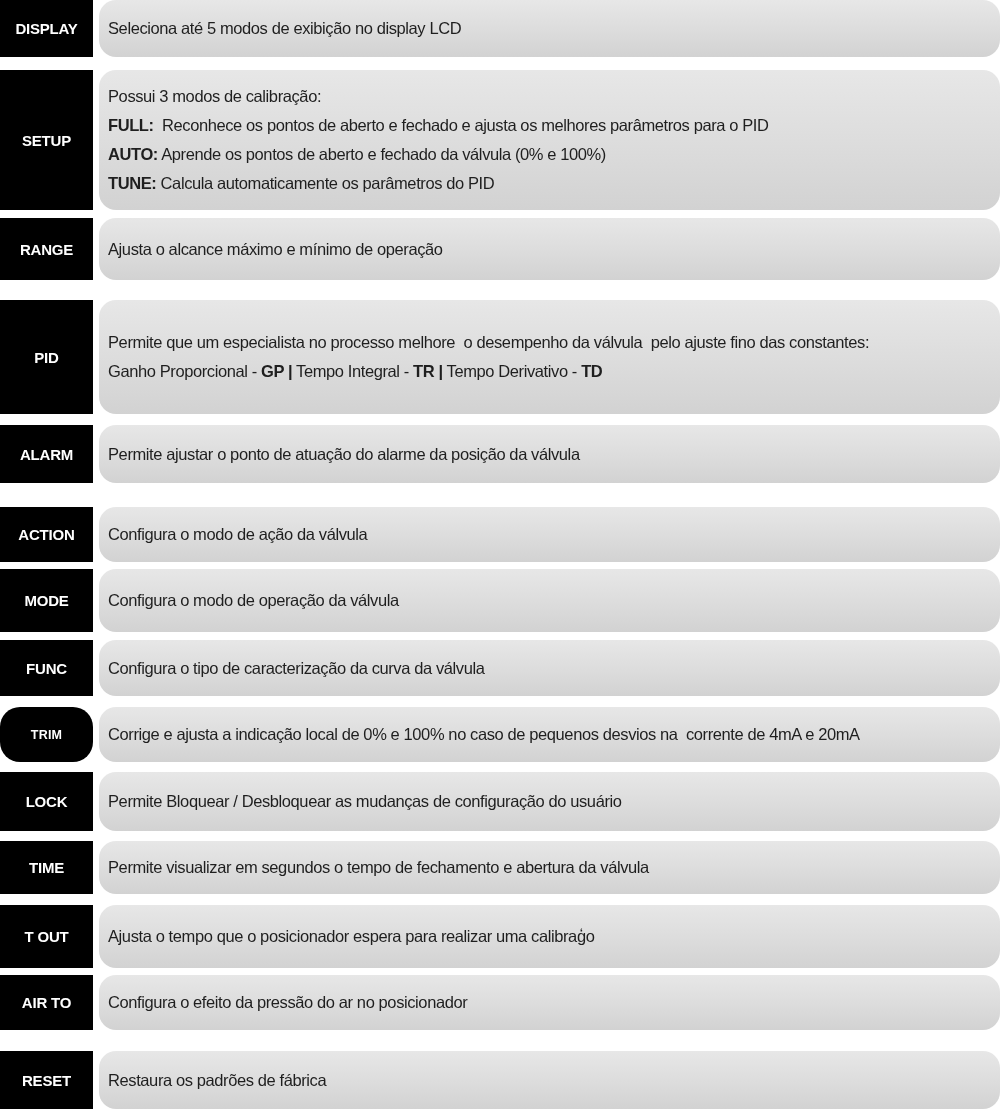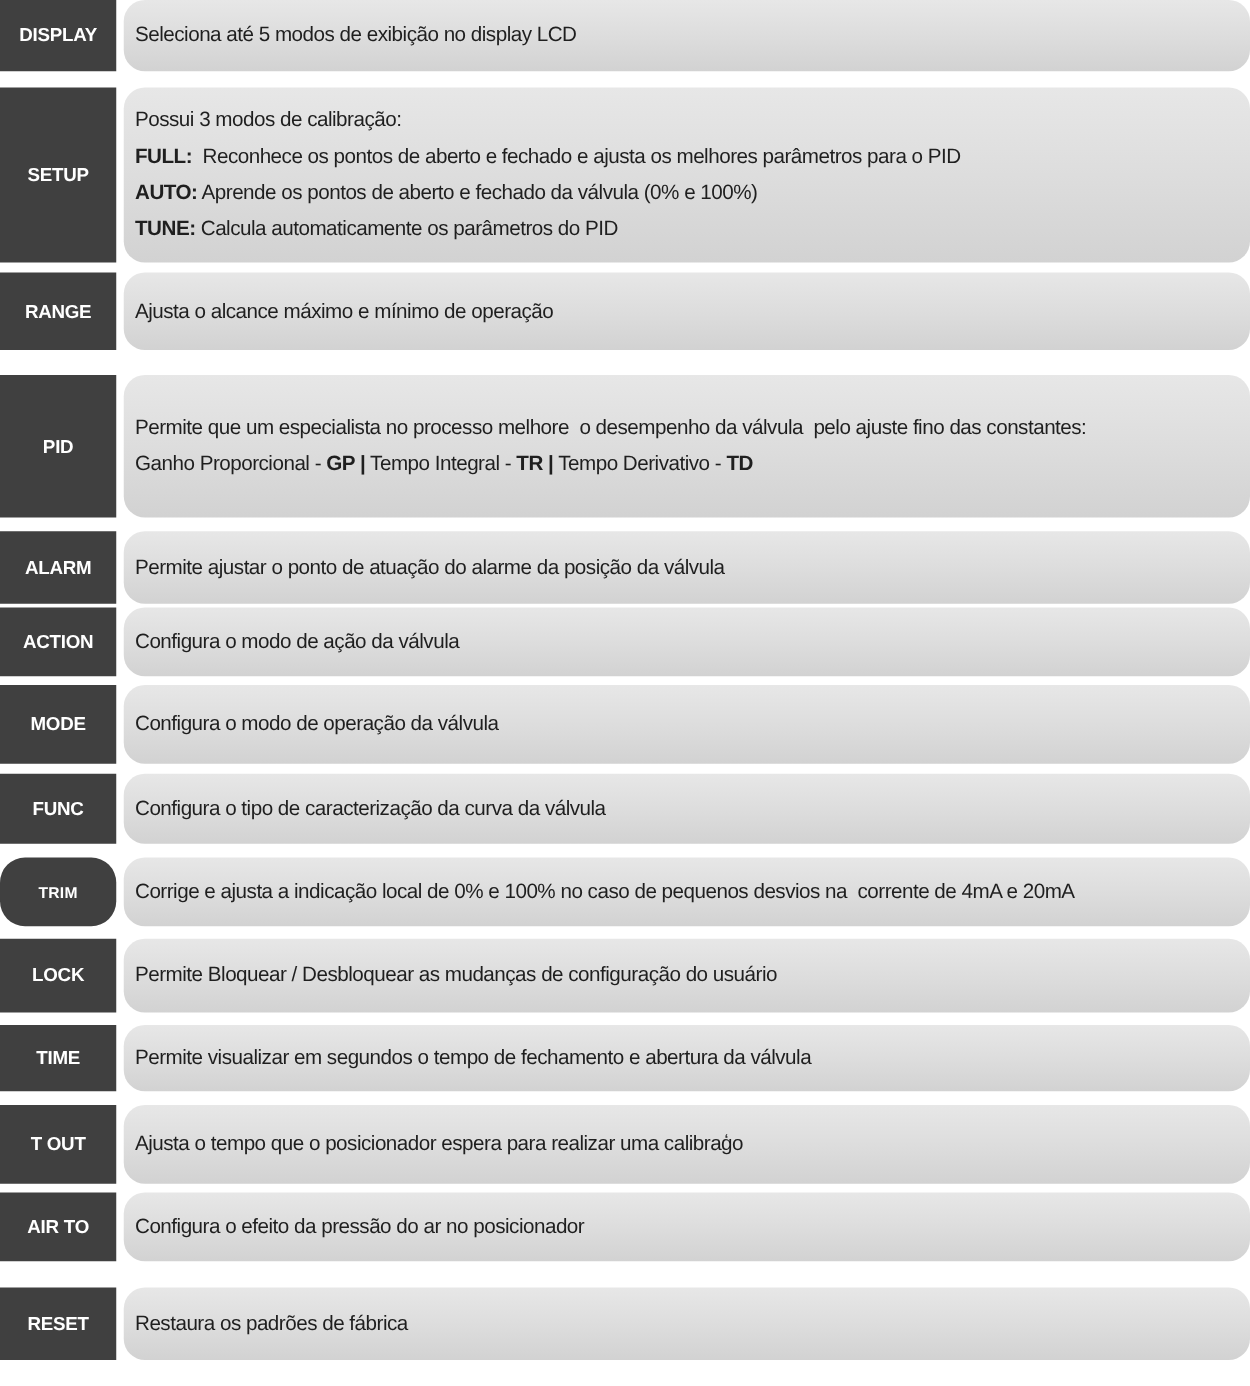--- a/index.html
+++ b/index.html
@@ -1,21 +1,21 @@
 <!DOCTYPE html>
 <html><head>
 <meta charset="utf-8">
 <style>
   html,body{margin:0;padding:0;background:#ffffff;}
   body{width:1000px;font-family:"Liberation Sans",sans-serif;}
   .table{width:1000px;}
   .row{display:flex;align-items:stretch;}
   .label{
     flex:0 0 93px;width:93px;margin-right:6px;
-    background:#404040;color:#ffffff;
+    background:#000000;color:#ffffff;
     display:flex;align-items:center;justify-content:center;
     font-weight:bold;font-size:15px;letter-spacing:-0.2px;
     text-align:center;
   }
   .label.tight{font-size:16px;letter-spacing:-3px;padding-right:3px;}
   .label.small{font-size:12.5px;letter-spacing:0.2px;border-radius:20px;}
   .desc{
     flex:1;
     background:linear-gradient(180deg,#e7e7e7 0%,#dcdcdc 55%,#d2d2d2 100%);
     display:flex;flex-direction:column;justify-content:center;
@@ -56,21 +56,21 @@
 
 
   <div class="row" style="height:114px;margin-bottom:11px">
     <div class="label">PID</div>
     <div class="desc">
       <p><span>Permite que um especialista no processo melhore  o desempenho da válvula  pelo ajuste fino das constantes:</span></p>
       <p><span>Ganho Proporcional - </span><b>GP |</b><span> Tempo Integral - </span><b>TR |</b><span> Tempo Derivativo - </span><b>TD</b></p>
     </div>
   </div>
 
-  <div class="row" style="height:58px;margin-bottom:3px">
+  <div class="row" style="height:58px;margin-bottom:24px">
     <div class="label">ALARM</div>
     <div class="desc">
       <p><span>Permite ajustar o ponto de atuação do alarme da posição da válvula</span></p>
     </div>
   </div>
 
   <div class="row" style="height:55px;margin-bottom:7px">
     <div class="label">ACTION</div>
     <div class="desc">
       <p><span>Configura o modo de ação da válvula</span></p>

